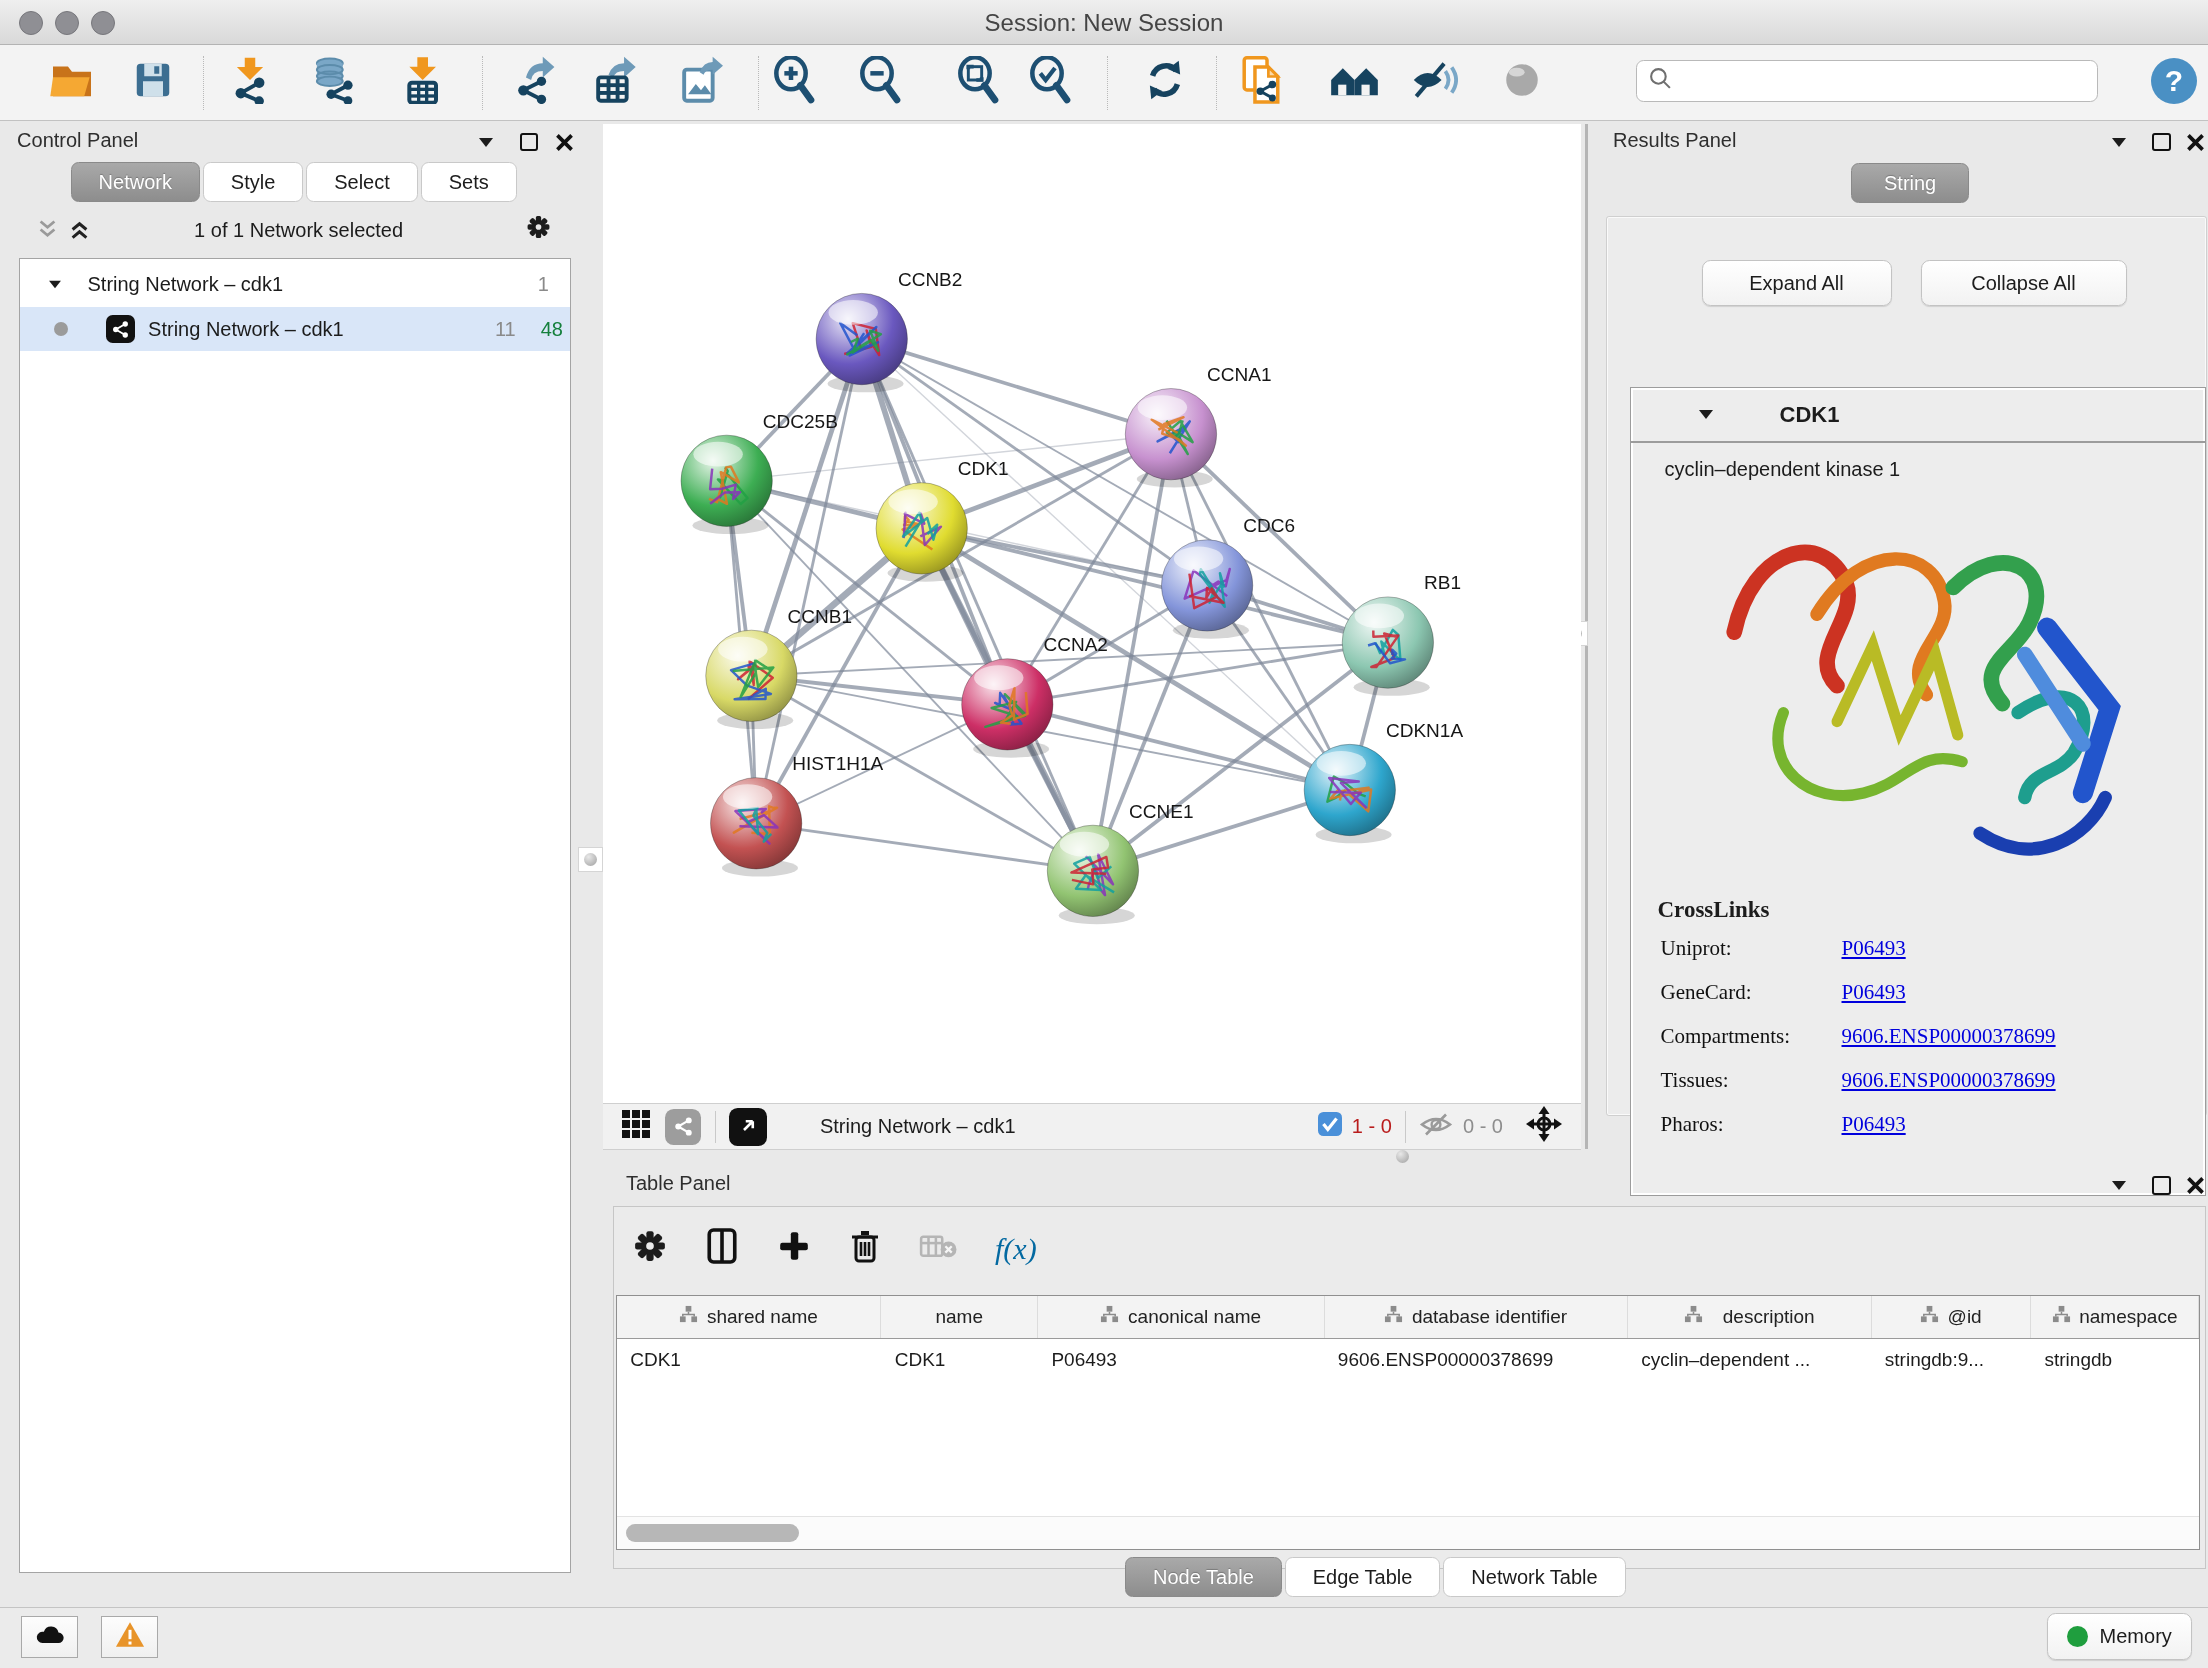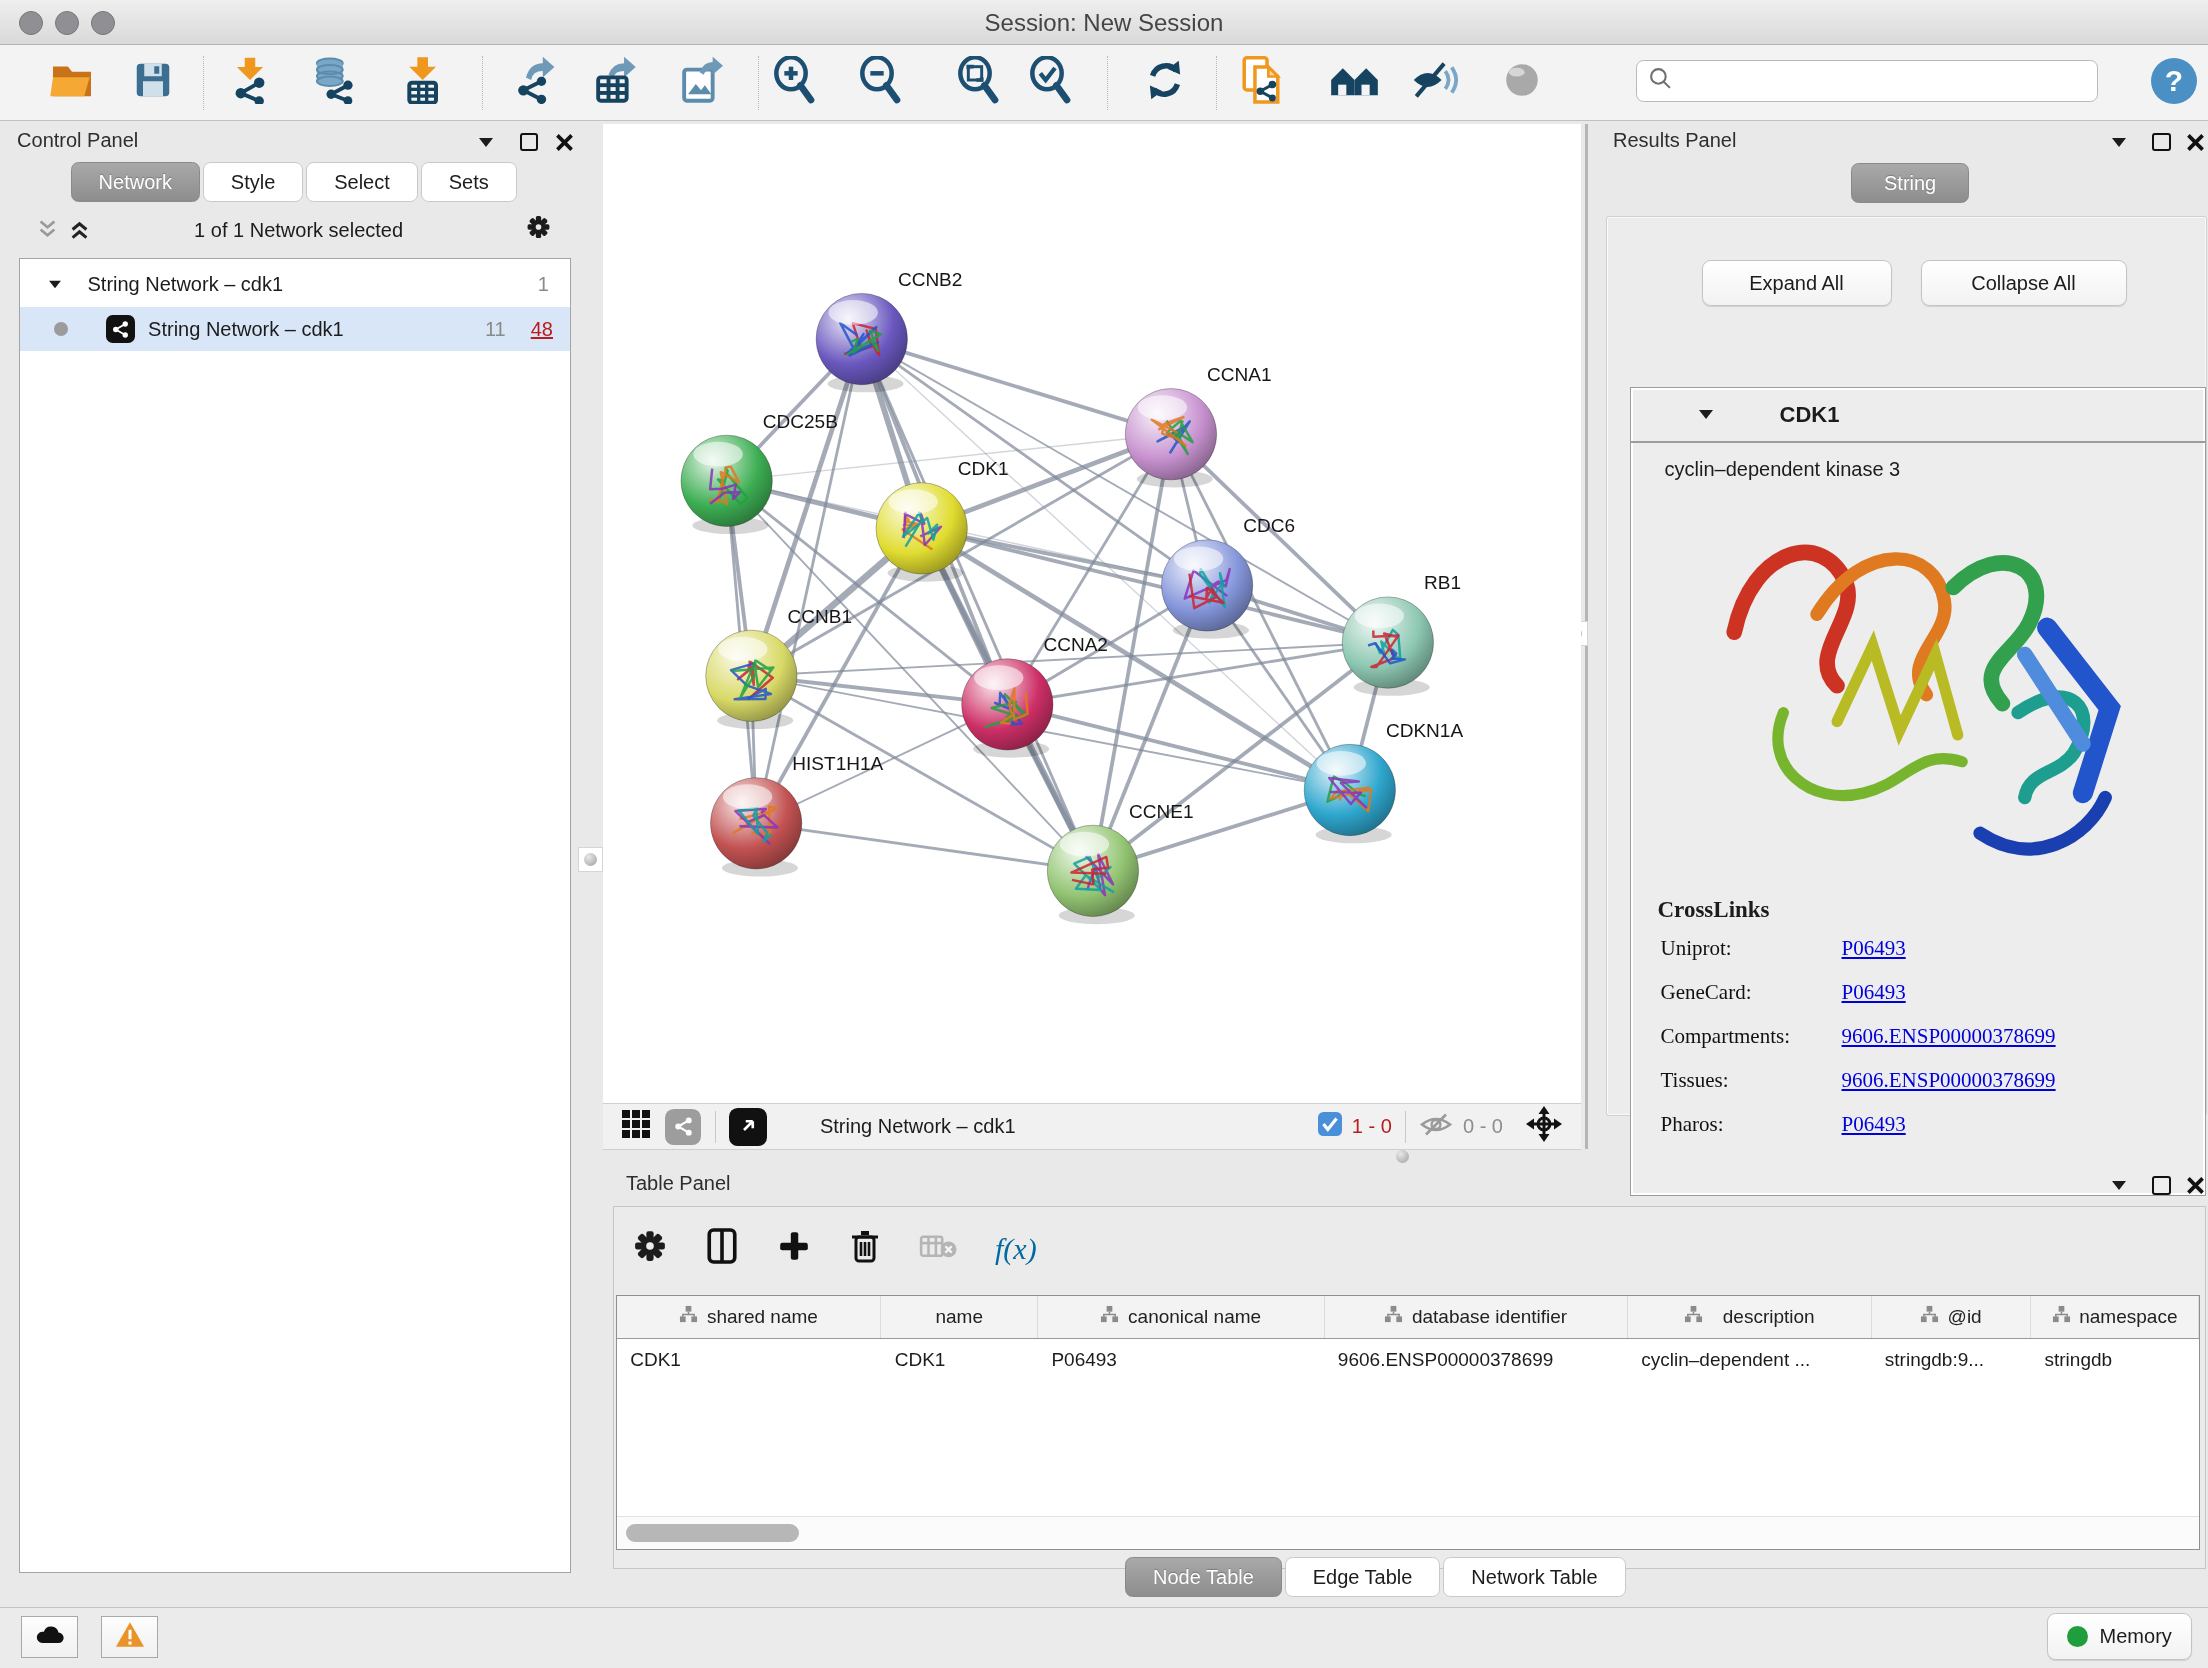--- a/index.html
+++ b/index.html
@@ -319,21 +319,21 @@
               <g fill="#fff">
                 <circle cx="6" cy="12" r="3.4"></circle>
                 <circle cx="18" cy="5" r="3.4"></circle>
                 <circle cx="18" cy="19" r="3.4"></circle>
                 <path d="M6 12 L18 5 M6 12 L18 19" stroke="#fff" stroke-width="2.4"></path>
               </g>
             </svg>
           </span>
         <span style="margin-left:13.3px;">String Network – cdk1</span>
         <span style="margin-left:auto;color:#8a8a8a;">11</span>
-        <span style="margin-left:25px;margin-right:17px;color:#b91c1c;text-decoration:underline;">48</span>
+        <span style="margin-left:25px;margin-right:7px;color:#15803d;">48</span>
       </div>
     </div>
   </div>
 
   <div class="vline" style="left:1585px;top:124px;height:1025px;"></div>
   <div class="handle-dot" style="left:578px;top:847px;">
       <i></i>
     </div>
   <div class="handle-dot" style="left:1563px;top:621px;">
       <i></i>
@@ -643,21 +643,21 @@
 
     <div class="rgroup">
       <div class="btnw" style="position:absolute;left:95px;top:43px;width:188px;height:44px;">Expand All</div>
       <div class="btnw" style="position:absolute;left:314px;top:43px;width:204px;height:44px;">Collapse All</div>
 
       <div class="npanel">
         <div style="height:53px;border-bottom:2.9px double #9c9c9c;display:flex;align-items:center;">
           <span class="caret" style="margin-left:68px;"></span>
           <span style="margin-left:67px;font-weight:bold;font-size:22px;">CDK1</span>
         </div>
-        <div style="padding:15px 0 0 34px;font-size:20px;">cyclin–dependent kinase 3</div>
+        <div style="padding:15px 0 0 34px;font-size:20px;">cyclin–dependent kinase 1</div>
 
         <svg width="447" height="380" viewBox="0 0 200 170" style="display:block;margin:17px auto 0;">
           <g fill="none" stroke-linecap="round">
             <path d="M18 60 C26 22 58 14 68 38 C74 54 50 70 64 84" stroke="#cc3322" stroke-width="7"></path>
             <path d="M55 52 C76 18 108 22 112 46 C115 62 92 72 104 88" stroke="#e07a20" stroke-width="6"></path>
             <path d="M64 100 L80 66 L92 104 L108 70 L118 106" stroke="#b9bb25" stroke-width="5"></path>
             <path d="M116 40 C138 18 162 32 150 56 C143 70 124 76 138 92" stroke="#33a04d" stroke-width="7"></path>
             <path d="M145 96 C168 80 182 94 170 114 C163 124 150 122 148 134" stroke="#1e9e8e" stroke-width="6"></path>
             <path d="M158 58 L186 94 L174 132" stroke="#2255cc" stroke-width="9"></path>
             <path d="M148 70 L174 110" stroke="#4f8cdd" stroke-width="7"></path>

